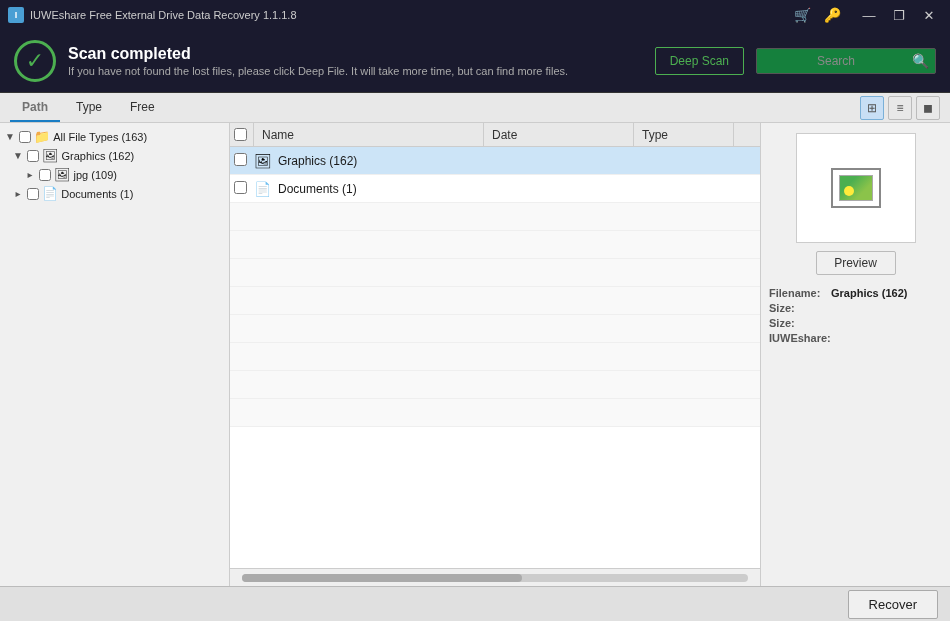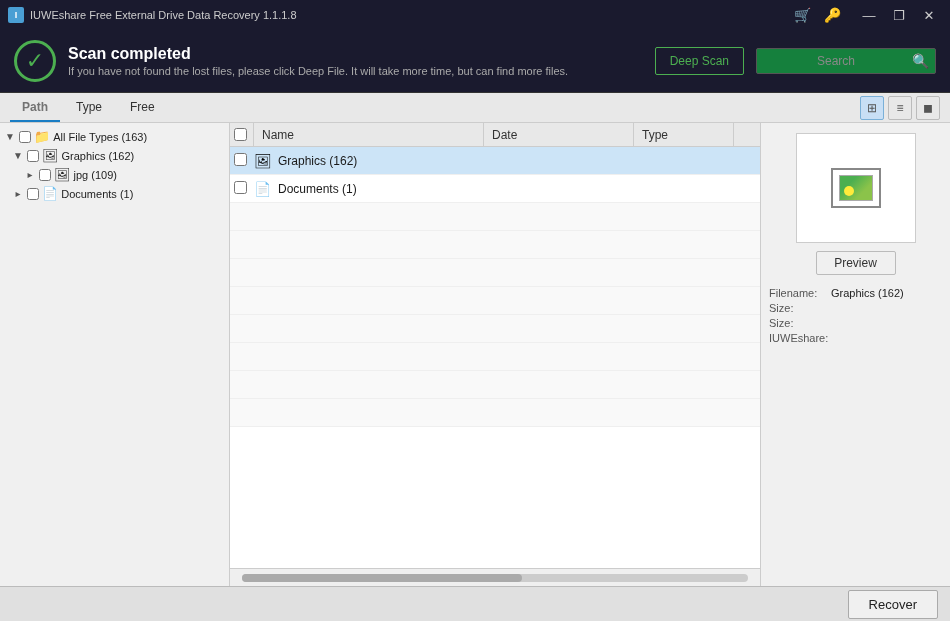--- a/index.html
+++ b/index.html
@@ -166,21 +166,21 @@
     }
     #preview-placeholder .img-inner::after {
       content: ''; position: absolute; bottom: 4px; left: 4px;
       width: 10px; height: 10px; background: #ffeb3b; border-radius: 50%;
     }
     #preview-btn {
       width: 80px; padding: 4px 0; background: #f0f0f0; border: 1px solid #bbb;
       cursor: pointer; font-size: 12px; color: #333; border-radius: 2px; margin-bottom: 12px;
     }
     #file-meta { width: 100%; font-size: 11px; color: #333; }
-    .meta-row { display: flex; margin-bottom: 3px; }
+    .meta-row { display: flex; margin-bottom: 3px; font-weight: bold; }
     .meta-label { color: #555; width: 62px; flex-shrink: 0; }
     .meta-value { color: #222; }
 
     
     #bottom-bar {
       height: 36px; background: #e0e0e0; border-top: 1px solid #bbb;
       display: flex; align-items: center; justify-content: flex-end; padding: 0 12px;
     }
     #recover-btn {
       background: #f0f0f0; border: 1px solid #aaa; color: #222;

